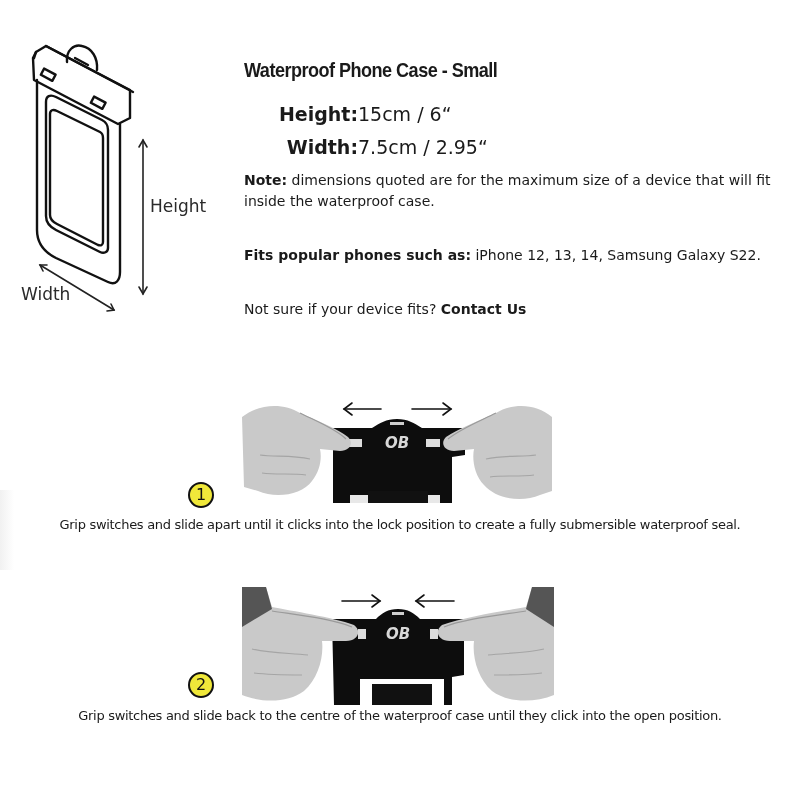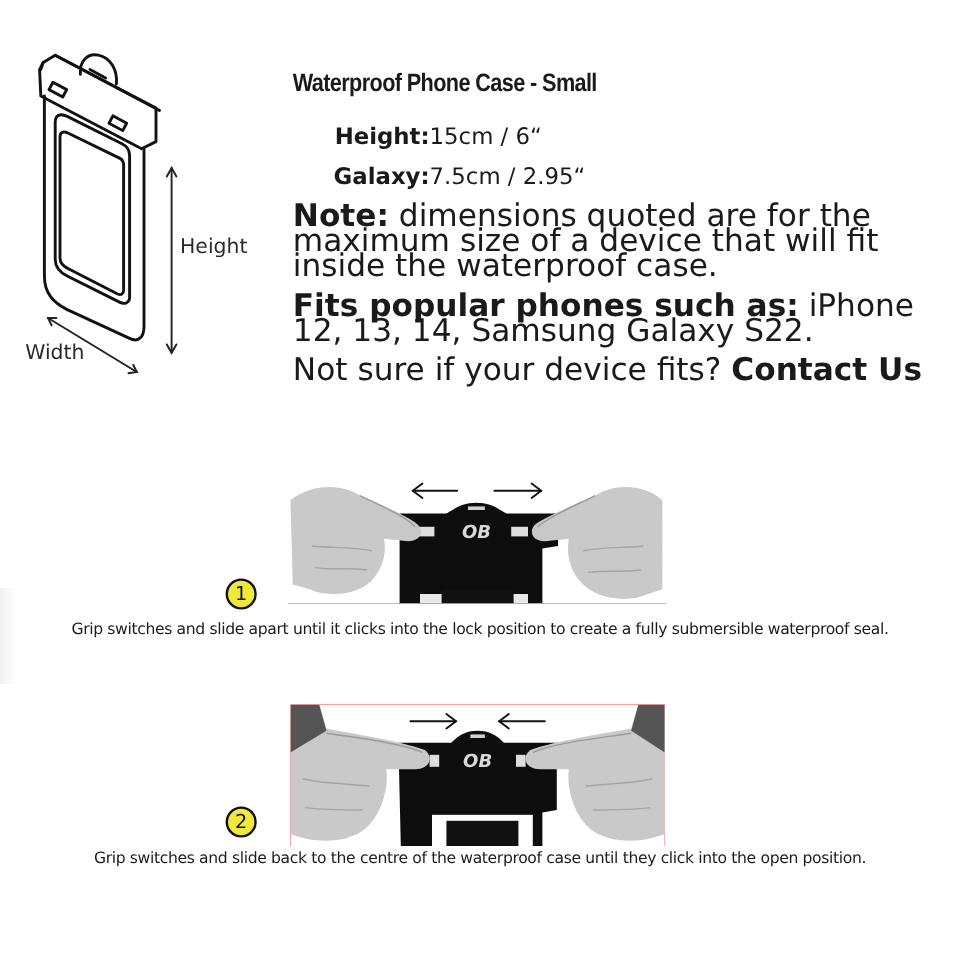--- a/index.html
+++ b/index.html
@@ -16,21 +16,21 @@
     .spec-title {
       left: 244px; top: 58px;
       font-family: "Liberation Sans", sans-serif;
       font-weight: bold; font-size: 21px; letter-spacing: -0.6px;
       transform: scaleX(0.86); transform-origin: left top;
       color: #1a1a1a; white-space: nowrap;
     }
     .spec-row { left: 244px; font-size: 19px; white-space: nowrap; color: #1a1a1a; text-align: right; }
     .spec-row .k { font-weight: bold; display: inline-block; width: 114px; }
     .spec-row .v { font-weight: normal; }
-    .para { left: 244px; width: 545px; font-size: 26px; line-height: 21px; color: #1a1a1a; }
+    .para { left: 244px; width: 545px; font-size: 14px; line-height: 21px; color: #1a1a1a; }
     .para b { font-weight: bold; }
 
     
     .photo { overflow: hidden; background: #ef4444; }
     .badge {
       width: 26px; height: 26px; border-radius: 50%;
       background: #f0e83a; border: 2px solid #111;
       font-family: "DejaVu Sans", sans-serif; font-size: 16px; line-height: 22px;
       text-align: center; color: #111;
     }
@@ -82,21 +82,21 @@
   <span class="abs dim-label" style="left:150px;top:166px;">Height</span>
   <span class="abs dim-label" style="left:21px;top:254px;">Width</span>
 </div>
 
 <div class="abs spec-title">Waterproof Phone Case - Small</div>
 
 <div class="abs spec-row" style="top:103px;">
   <span class="k">Height:</span><span class="v">15cm / 6“</span>
 </div>
 <div class="abs spec-row" style="top:136px;">
-  <span class="k">Galaxy:</span><span class="v">7.5cm / 2.95“</span>
+  <span class="k">Width:</span><span class="v">7.5cm / 2.95“</span>
 </div>
 
 <div class="abs para" style="top:170px;">
   <b>Note:</b><span> dimensions quoted are for the maximum size of a device that will fit inside the waterproof case.</span>
 </div>
 
 <div class="abs para" style="top:245px;">
   <b>Fits popular phones such as:</b><span> iPhone 12, 13, 14, Samsung Galaxy S22.</span>
 </div>
 

